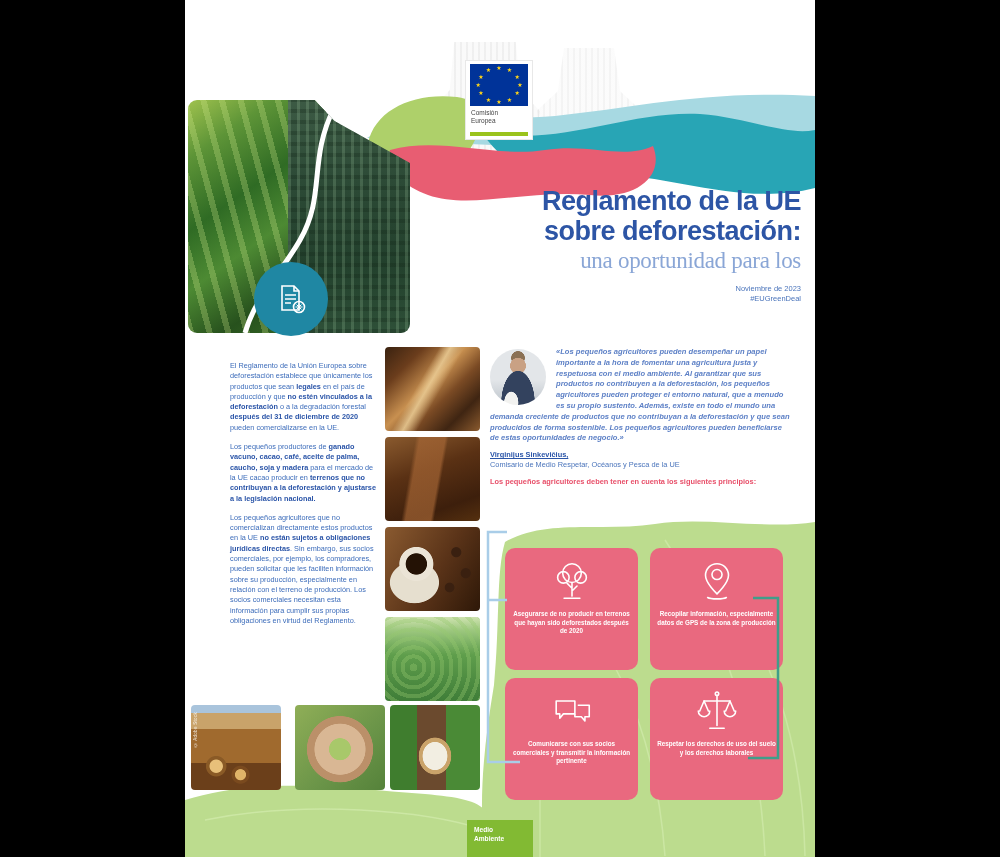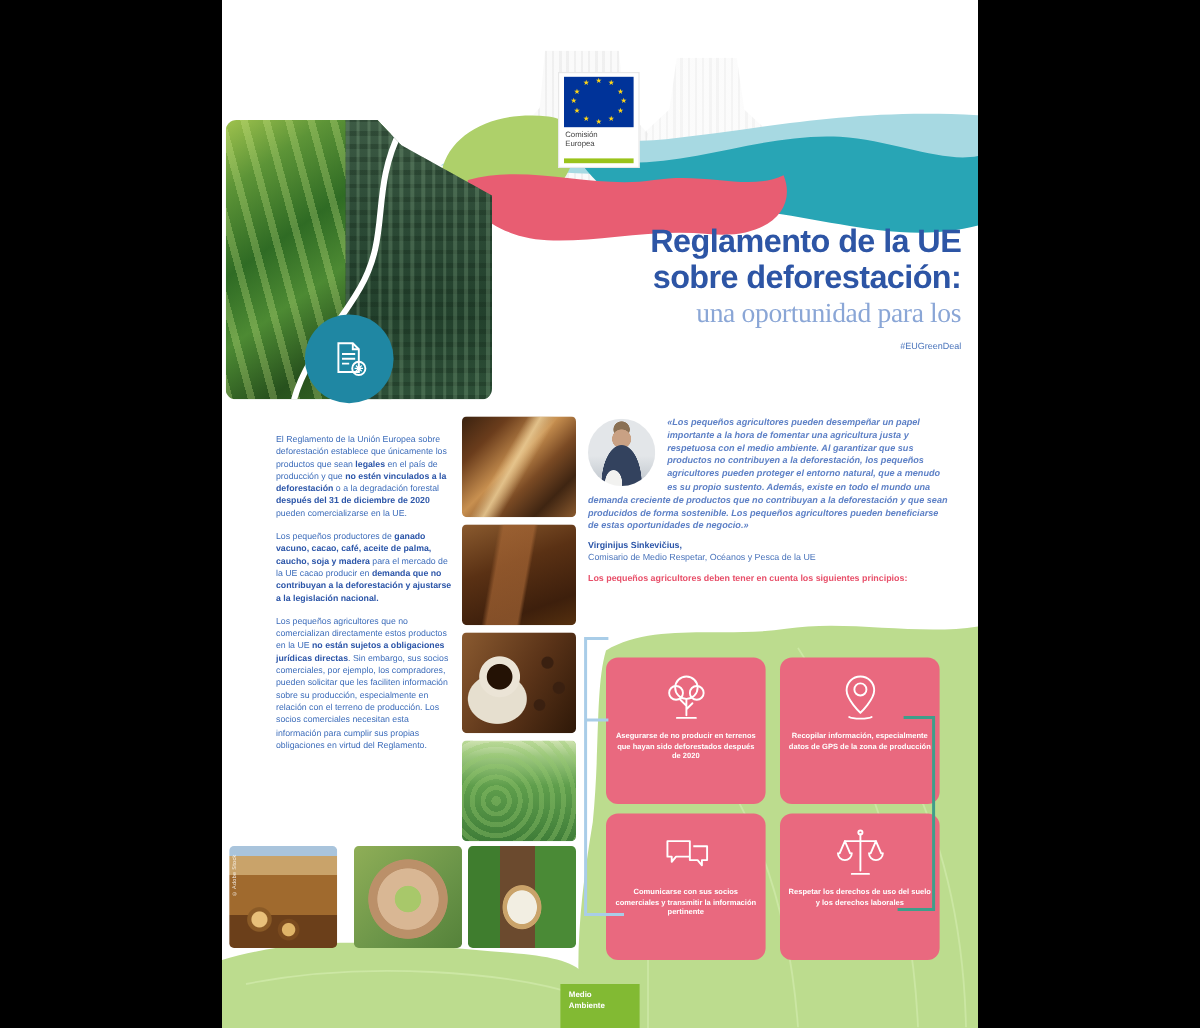--- a/index.html
+++ b/index.html
@@ -92,21 +92,21 @@
   .quote-wrap{left:305px;top:347px;width:300px;}
   .avatar{float:left;width:56px;height:56px;border-radius:50%;margin:2px 10px 4px 0;
      background:
        radial-gradient(ellipse at 38% 96%,#f2f2f0 0 14%,transparent 15%),
        radial-gradient(ellipse at 50% 98%,#33425e 0 42%,transparent 43%),
        radial-gradient(circle at 50% 30%,#c9a184 0 16%,transparent 17%),
        radial-gradient(circle at 50% 16%,#8a7054 0 12%,transparent 13%),
        linear-gradient(180deg,#e3e6e9 0 55%,#bdc4cb 100%);}
   .quote-text{font-size:7.6px;line-height:10.8px;color:#5d80c6;font-style:italic;font-weight:bold;}
   .attribution{margin-top:6px;font-size:7.4px;line-height:10px;}
-  .attr-name{color:#2b55a8;font-weight:bold;}
+  .attr-name{color:#2b55a8;font-weight:bold;text-decoration:underline;}
   .attr-role{color:#4a74bb;}
   .principles-heading{margin-top:7px;font-size:7.4px;line-height:10px;color:#e8506a;font-weight:700;}
 
   
   .green-svg{left:0;top:500px;width:630px;height:357px;}
 
   
   .cards{left:320px;top:548px;width:278px;display:grid;
      grid-template-columns:133px 133px;column-gap:12px;row-gap:8px;}
   .card{height:122px;background:#e9697f;border-radius:10px;color:#ffffff;
@@ -178,27 +178,28 @@
         <div>Europea</div>
       </div>
       <div class="logo-green"></div>
     </div>
 
     <div class="titleblock abs">
       <div class="t-bold">Reglamento de la UE</div>
       <div class="t-bold">sobre deforestación:</div>
       <div class="t-light">una oportunidad para los</div>
       <div class="t-meta">
+        <div>Noviembre de 2023</div>
         <div>#EUGreenDeal</div>
       </div>
     </div>
 
     <div class="leftcol abs">
       <p><span>El Reglamento de la Unión Europea sobre deforestación establece que únicamente los productos que sean </span><span class="b">legales</span><span> en el país de producción y que </span><span class="b">no estén vinculados a la deforestación</span><span> o a la degradación forestal </span><span class="b">después del 31 de diciembre de 2020</span><span> pueden comercializarse en la UE.</span></p>
-      <p><span>Los pequeños productores de </span><span class="b">ganado vacuno, cacao, café, aceite de palma, caucho, soja y madera</span><span> para el mercado de la UE cacao producir en </span><span class="b">demanda que no contribuyan a la deforestación y ajustarse a la legislación nacional.</span></p>
+      <p><span>Los pequeños productores de </span><span class="b">ganado vacuno, cacao, café, aceite de palma, caucho, soja y madera</span><span> para el mercado de la UE cacao producir en </span><span class="b">terrenos que no contribuyan a la deforestación y ajustarse a la legislación nacional.</span></p>
       <p><span>Los pequeños agricultores que no comercializan directamente estos productos en la UE </span><span class="b">no están sujetos a obligaciones jurídicas directas</span><span>. Sin embargo, sus socios comerciales, por ejemplo, los compradores, pueden solicitar que les faciliten información sobre su producción, especialmente en relación con el terreno de producción. Los socios comerciales necesitan esta información para cumplir sus propias obligaciones en virtud del Reglamento.</span></p>
     </div>
 
     <div class="photo strip-photo p-cacao abs"></div>
     <div class="photo strip-photo p-chocolate abs"></div>
     <div class="photo strip-photo p-coffee abs"></div>
     <div class="photo strip-photo p-plantation abs"></div>
 
     <svg class="green-svg abs" viewBox="0 0 630 357">
       <path d="M320,42 C360,18 420,32 470,24 C520,16 580,30 630,22 L630,357 L300,357 C293,300 299,245 309,185 C315,125 311,72 320,42 Z" fill="#bcdc8e"></path>

